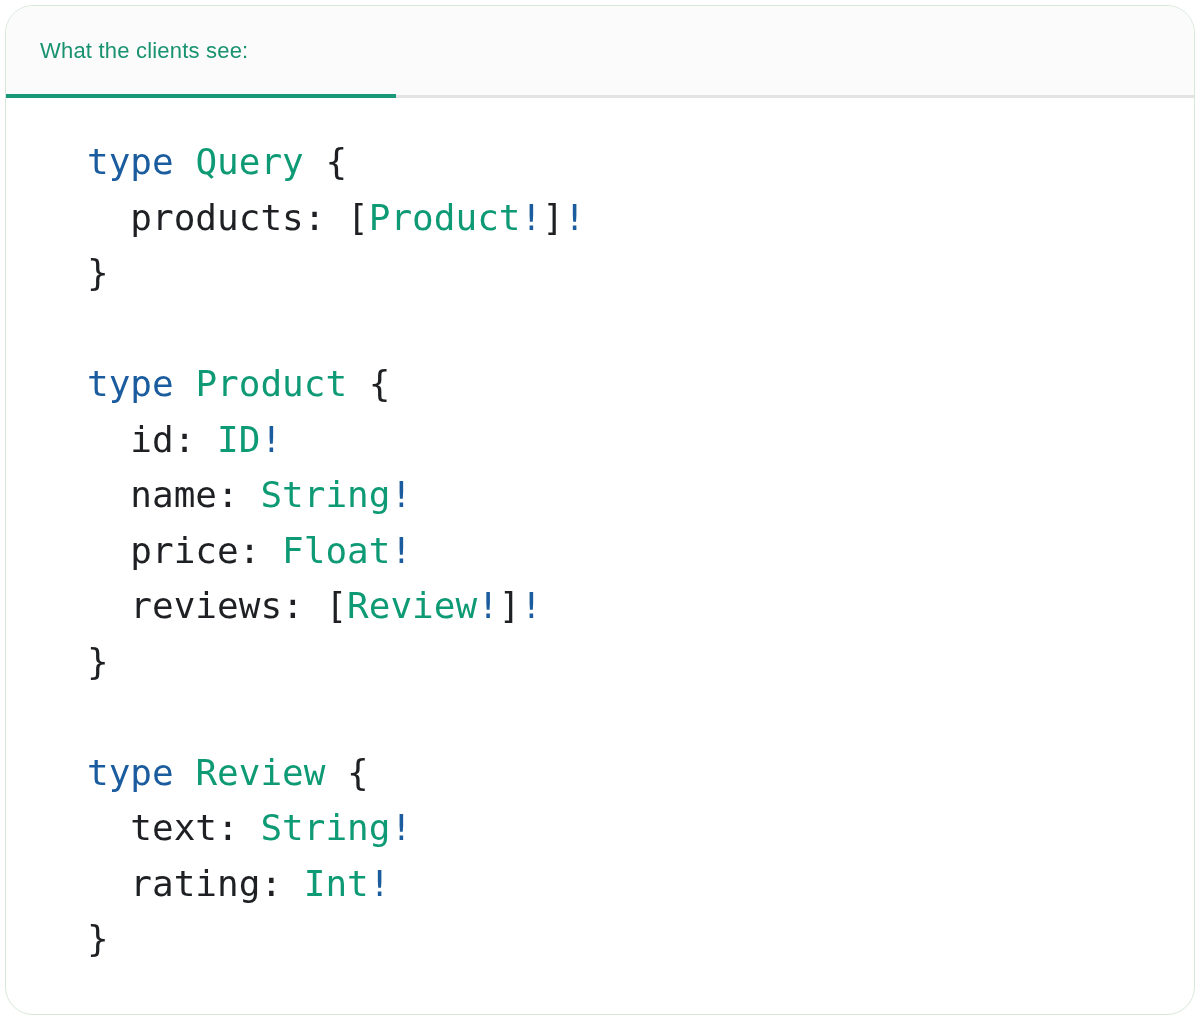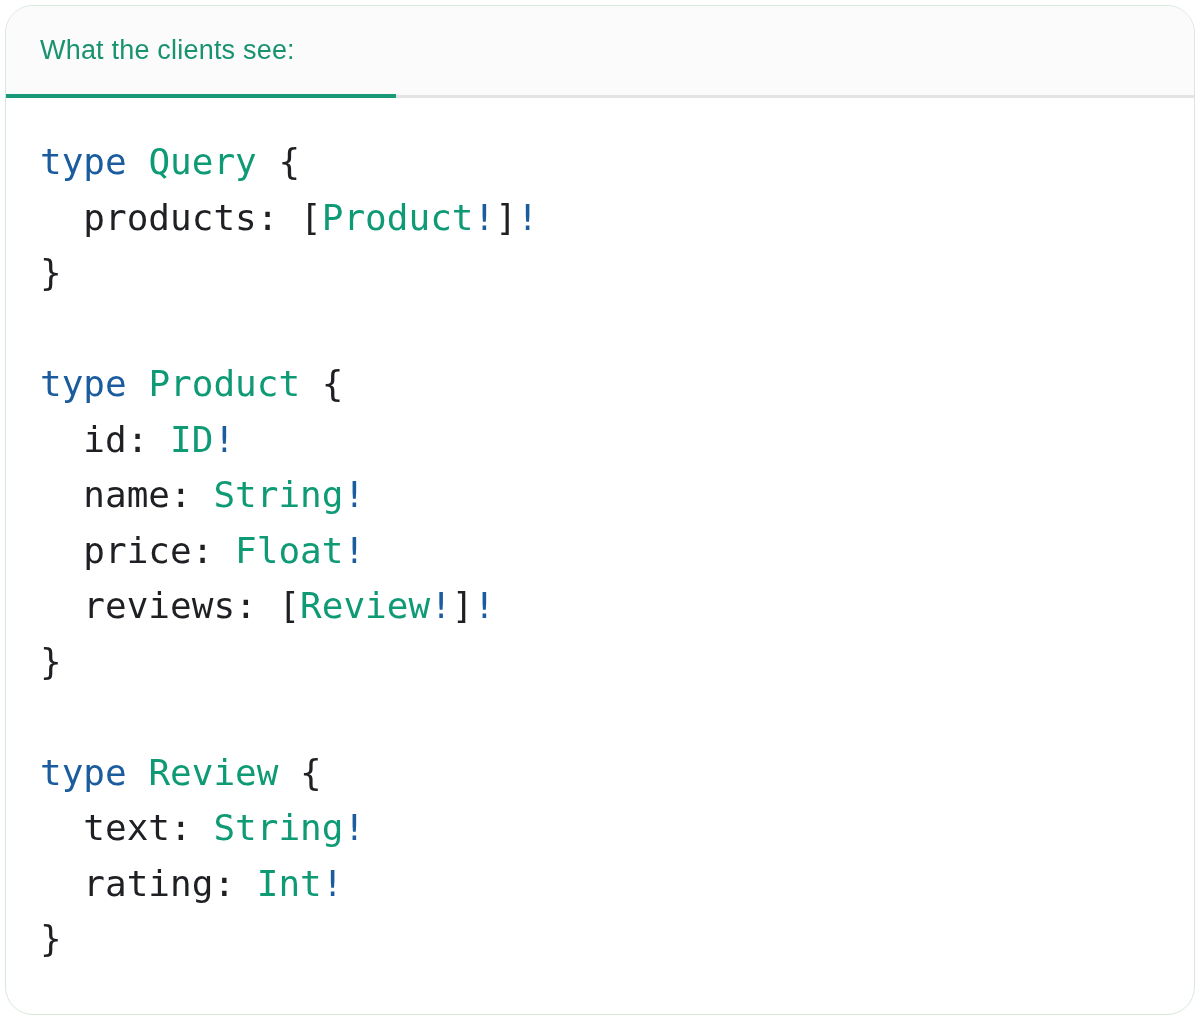--- a/index.html
+++ b/index.html
@@ -47,34 +47,35 @@
   }
   .tab::after {
     content: "";
     position: absolute;
     left: 0; right: 0; bottom: -3px;
     height: 4px;
     background: var(--underline-green);
   }
   .tab-label {
     color: var(--tab-teal);
-    font-size: 27px;
+    font-size: 22px;
     font-weight: 500;
     letter-spacing: 0.2px;
     white-space: nowrap;
   }
   .code-area {
     padding: 36px 20px 0 34px;
   }
   .code-block {
     font-family: "DejaVu Sans Mono", "Liberation Mono", monospace;
     font-size: 36px;
     line-height: 55.5px;
     color: var(--code-dark);
     white-space: pre;
+    margin-left: 47px;
   }
   .code-line { min-height: 55.5px; }
   .tok-kw   { color: var(--keyword-blue); }
   .tok-type { color: var(--type-green); }
   .tok-bang { color: var(--keyword-blue); }
   .tok-plain{ color: var(--code-dark); }
 </style>
 </head>
 <body>
 

